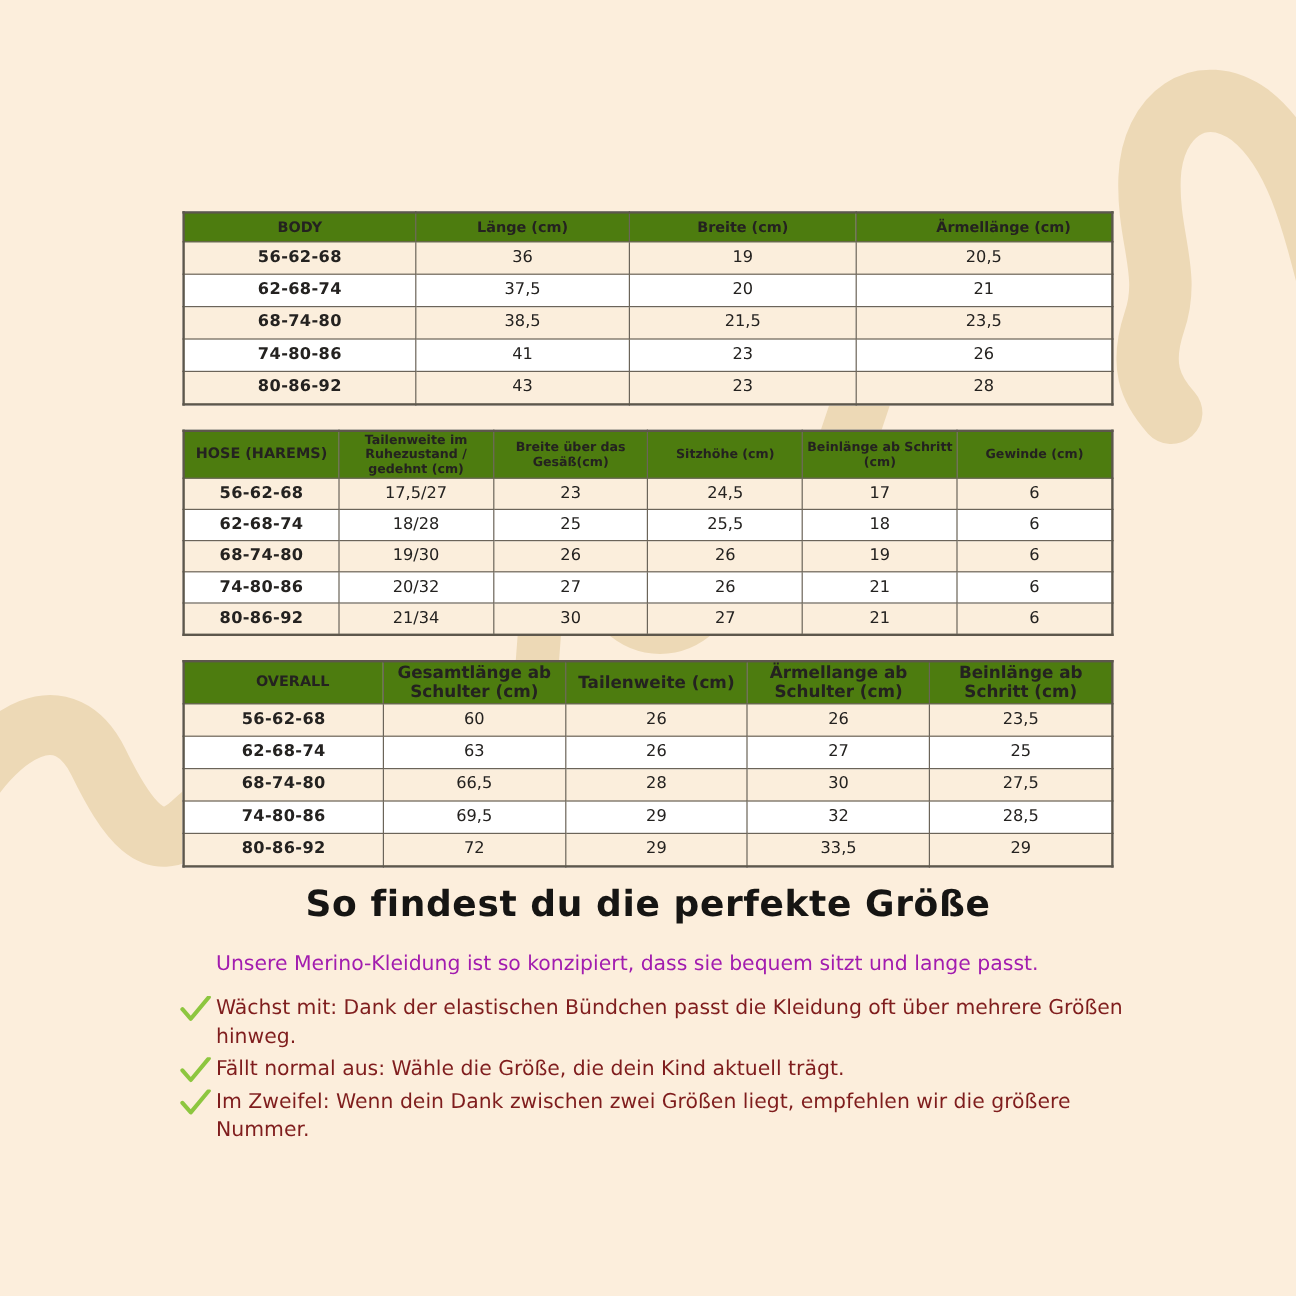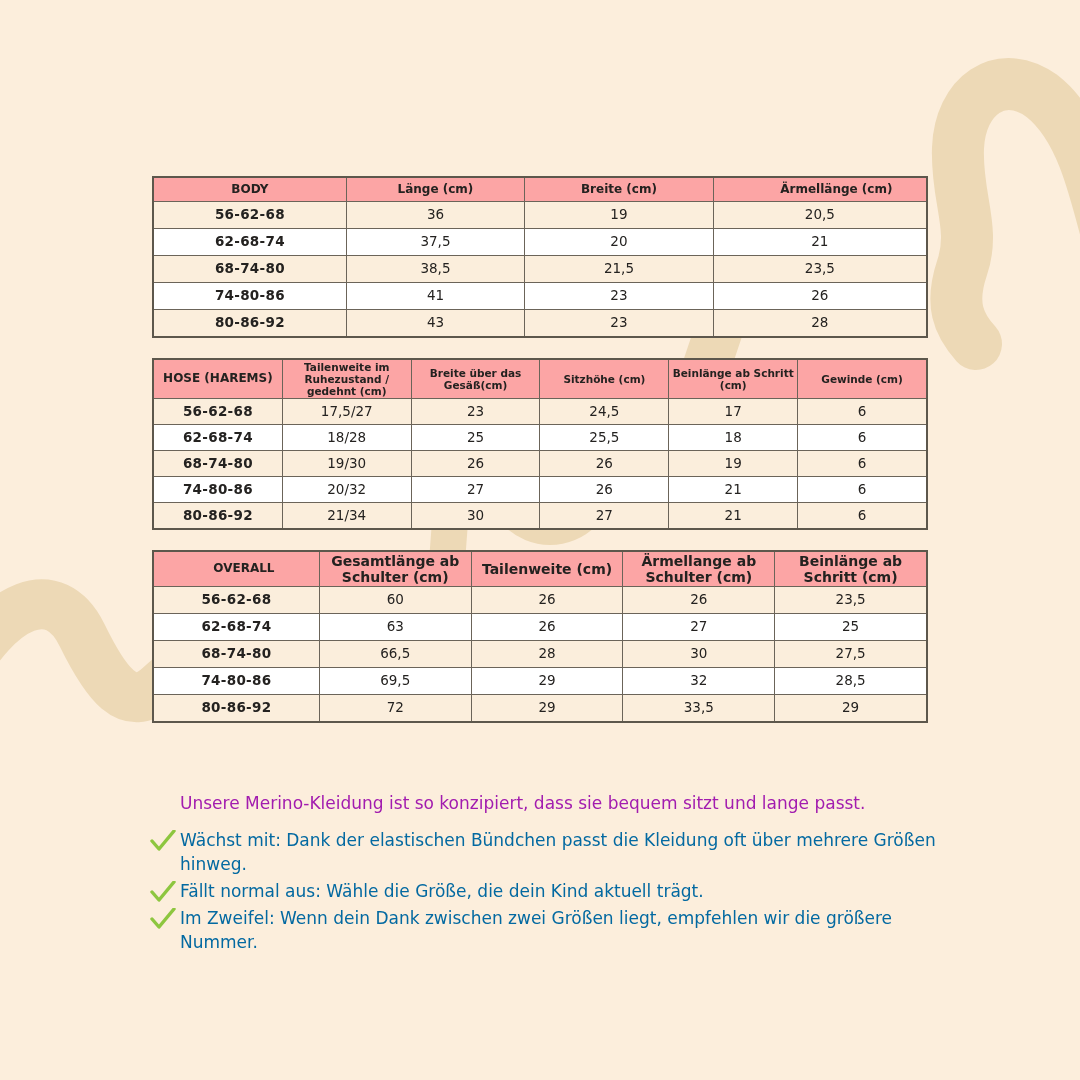--- a/index.html
+++ b/index.html
@@ -16,21 +16,21 @@
     border-collapse:collapse;table-layout:fixed;
     border:2px solid #5d574c;
     background:#fff;
   }
   table.sizes th,table.sizes td{
     border:1px solid #6b6459;
     text-align:center;vertical-align:middle;
     padding:1px 3px;line-height:1.15;
     font-weight:500;color:#242220;
   }
-  table.sizes th{background:#fca5a5;font-weight:700;}
+  table.sizes th{background:#4d7c0f;font-weight:700;}
   table.sizes tbody tr:nth-child(odd) td{background:#FBEEDC;}
   table.sizes tbody tr:nth-child(even) td{background:#FFFFFF;}
   table.sizes tbody td:first-child{font-weight:700;letter-spacing:.3px;}
   table.sizes td{font-size:13.5px;}
   
   .t1{top:176px;}
   .t1 th{height:21px;font-size:12px;}
   .t1 td{height:24px;}
   .t1 th:nth-child(1){width:26%;}
   .t1 th:nth-child(2){width:24%;}
@@ -54,21 +54,21 @@
     margin:0;text-align:center;
     font-size:30px;font-weight:700;letter-spacing:.5px;color:#161513;
   }
   .copy{position:absolute;left:150px;top:792px;width:810px;z-index:2;}
   .intro{
     margin:0 0 13px 0;padding-left:30px;
     font-size:17px;line-height:23px;color:#a21caf;
   }
   .bullet{display:flex;align-items:flex-start;margin:0 0 3px 0;}
   .check{flex:0 0 30px;height:22px;margin-top:2px;}
-  .btext{font-size:17px;line-height:24px;color:#0369a1;}
+  .btext{font-size:17px;line-height:24px;color:#7f1d1d;}
 </style>
 </head>
 <body>
 
 <div class="stage">
 
   <svg class="deco" width="1080" height="1080" viewBox="0 0 1080 1080" aria-hidden="true">
     <path d="M 1125 305 C 1098 205 1088 132 1042 96 C 1000 66 960 96 958 148 C 956 198 976 228 962 268 C 950 304 958 324 976 344" fill="none" stroke="#EDD9B6" stroke-width="52" stroke-linecap="round"></path>
     <path d="M 745 252 L 688 422" fill="none" stroke="#EDD9B6" stroke-width="48" stroke-linecap="round"></path>
     <circle cx="550" cy="480" r="65" fill="#EDD9B6"></circle>
@@ -216,20 +216,21 @@
         <tr>
           <td>80-86-92</td>
           <td>72</td>
           <td>29</td>
           <td>33,5</td>
           <td>29</td>
         </tr>
       </tbody>
   </table>
 
+  <h1 class="heading">So findest du die perfekte Größe</h1>
 
   <div class="copy">
     <p class="intro">Unsere Merino-Kleidung ist so konzipiert, dass sie bequem sitzt und lange passt.</p>
 
     <div class="bullet">
       <span class="check">
         <svg width="26" height="22" viewBox="0 0 26 22">
           <polyline points="2,11 9,19 24,1" fill="none" stroke="#8DC63F" stroke-width="3.4" stroke-linecap="round" stroke-linejoin="round"></polyline>
         </svg>
       </span>

